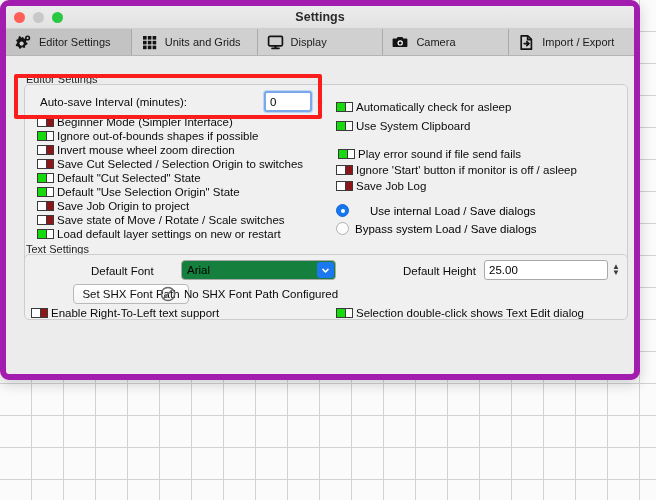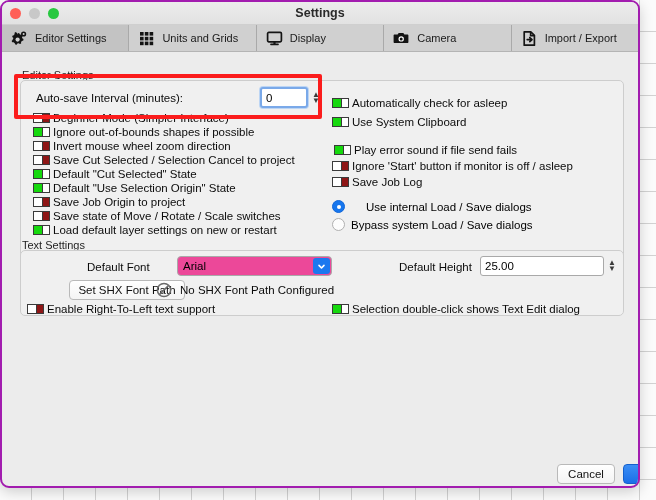--- a/index.html
+++ b/index.html
@@ -28,24 +28,24 @@
     background-size: 32px 32px;
     background-position: -1px -1px;
   }
 
   
   #window {
     position: absolute;
     left: 0;
     top: 0;
     width: 640px;
-    height: 488px;
+    height: 380px;
     background: #ececec;
     border-radius: 9px;
-    border: 2px solid #a21caf;
+    border: 6px solid #a21caf;
     box-shadow: 0 4px 14px rgba(0,0,0,0.18);
     overflow: hidden;
     box-sizing: border-box;
   }
 
   
   .titlebar {
     height: 22px;
     background: linear-gradient(to bottom, #ececec, #e2e2e2);
     border-bottom: 1px solid #cfcfcf;
@@ -229,21 +229,21 @@
     color: #3a3a3a;
     line-height: 6px;
     font-size: 8px;
     flex: 0 0 auto;
   }
   .stepper span { display: block; }
 
   
   .combo {
     position: absolute;
-    background: #ec4899;
+    background: #15803d;
     border: 1px solid #a9a9a9;
     border-radius: 4px;
     display: flex;
     align-items: center;
     box-sizing: border-box;
     font-size: 11.5px;
     padding-left: 5px;
     overflow: hidden;
   }
   .combo .cval { flex: 1 1 auto; }
@@ -422,21 +422,21 @@
           <i></i>
           <i></i>
         </span>
       <span>Invert mouse wheel zoom direction</span>
     </div>
     <div class="chk-row" style="left:31px; top:102px;">
       <span class="toggle off">
           <i></i>
           <i></i>
         </span>
-      <span>Save Cut Selected / Selection Cancel to project</span>
+      <span>Save Cut Selected / Selection Origin to switches</span>
     </div>
     <div class="chk-row" style="left:31px; top:116px;">
       <span class="toggle on">
           <i></i>
           <i></i>
         </span>
       <span>Default "Cut Selected" State</span>
     </div>
     <div class="chk-row" style="left:31px; top:130px;">
       <span class="toggle on">

